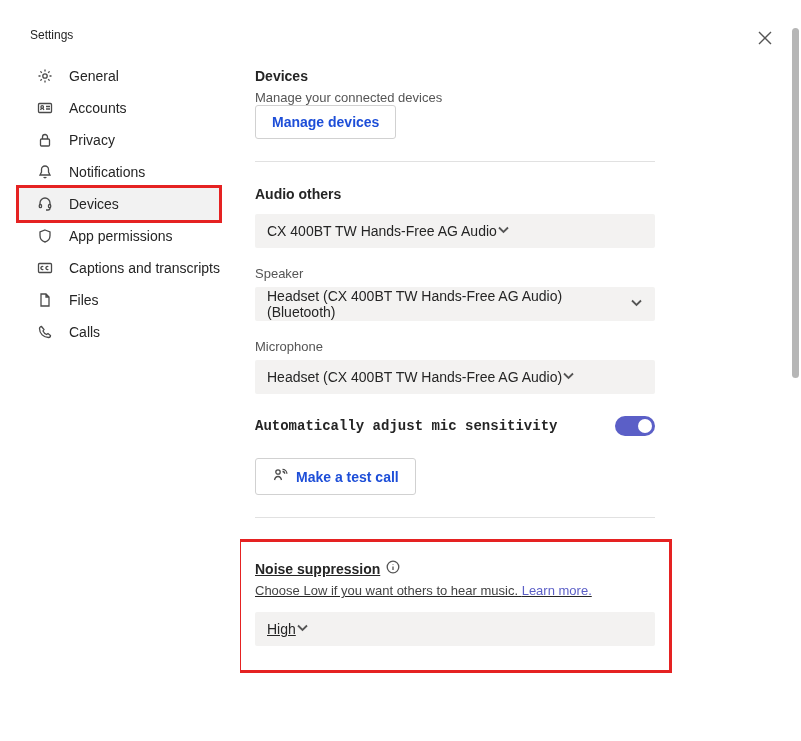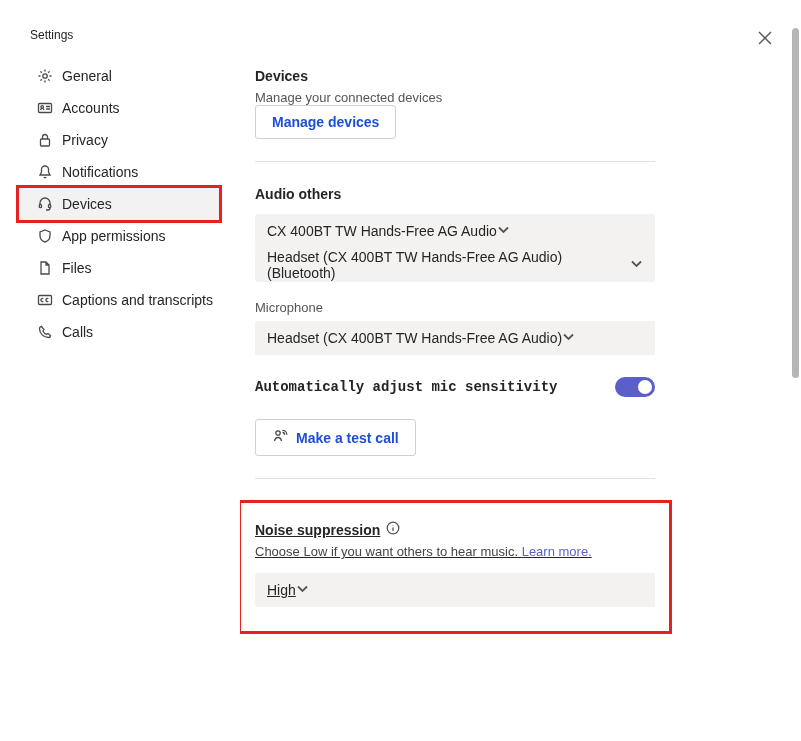--- a/index.html
+++ b/index.html
@@ -43,21 +43,21 @@
       color: #252525;
       margin-bottom: 18px;
     }
     .nav { display: flex; flex-direction: column; }
     .nav-item {
       display: flex;
       align-items: center;
       height: 32px;
       padding: 0 6px;
       cursor: pointer;
-      gap: 8px;
+      gap: 15px;
       border-radius: 2px;
       text-align: center;
     }
     .nav-item.active {
       background: #f2f2f2;
     }
     .nav-item.highlight {
       outline: 3px solid #e52222;
       outline-offset: 0;
       border-radius: 0;
@@ -207,34 +207,34 @@
           <svg viewBox="0 0 16 16">
               <path d="M8 2l5 2v3.5c0 3.5-2.5 5.8-5 6.5-2.5-.7-5-3-5-6.5V4l5-2z"></path>
             </svg>
         </span>
         <span class="nav-label">App permissions</span>
       </div>
 
       <div class="nav-item">
         <span class="nav-icon">
           <svg viewBox="0 0 16 16">
-              <path d="M4 2h5l3 3v9H4zM9 2v3h3"></path>
-            </svg>
-        </span>
-        <span class="nav-label">Files</span>
-      </div>
-
-      <div class="nav-item">
-        <span class="nav-icon">
-          <svg viewBox="0 0 16 16">
               <rect x="1.5" y="3.5" width="13" height="9" rx="1"></rect>
               <path d="M6.3 6.8a1.5 1.5 0 100 2.4M11.3 6.8a1.5 1.5 0 100 2.4"></path>
             </svg>
         </span>
         <span class="nav-label">Captions and transcripts</span>
+      </div>
+
+      <div class="nav-item">
+        <span class="nav-icon">
+          <svg viewBox="0 0 16 16">
+              <path d="M4 2h5l3 3v9H4zM9 2v3h3"></path>
+            </svg>
+        </span>
+        <span class="nav-label">Files</span>
       </div>
 
       <div class="nav-item">
         <span class="nav-icon">
           <svg viewBox="0 0 16 16">
               <path d="M4.5 2.5c-1 0-2 1-2 2 0 5 4 9 9 9 1 0 2-1 2-2l-2.5-2-1.5 1c-1.5-.7-2.8-2-3.5-3.5l1-1.5-2.5-3z"></path>
             </svg>
         </span>
         <span class="nav-label">Calls</span>
       </div>
@@ -257,20 +257,21 @@
 
       <div class="select">
         <span>CX 400BT TW Hands-Free AG Audio</span>
         <span class="chev">
           <svg viewBox="0 0 13 13">
               <path d="M2 4.5l4.5 4.5L11 4.5"></path>
             </svg>
         </span>
       </div>
 
+      <div class="field-label">Speaker</div>
       <div class="select">
         <span>Headset (CX 400BT TW Hands-Free AG Audio) (Bluetooth)</span>
         <span class="chev">
           <svg viewBox="0 0 13 13">
               <path d="M2 4.5l4.5 4.5L11 4.5"></path>
             </svg>
         </span>
       </div>
 
       <div class="field-label">Microphone</div>

